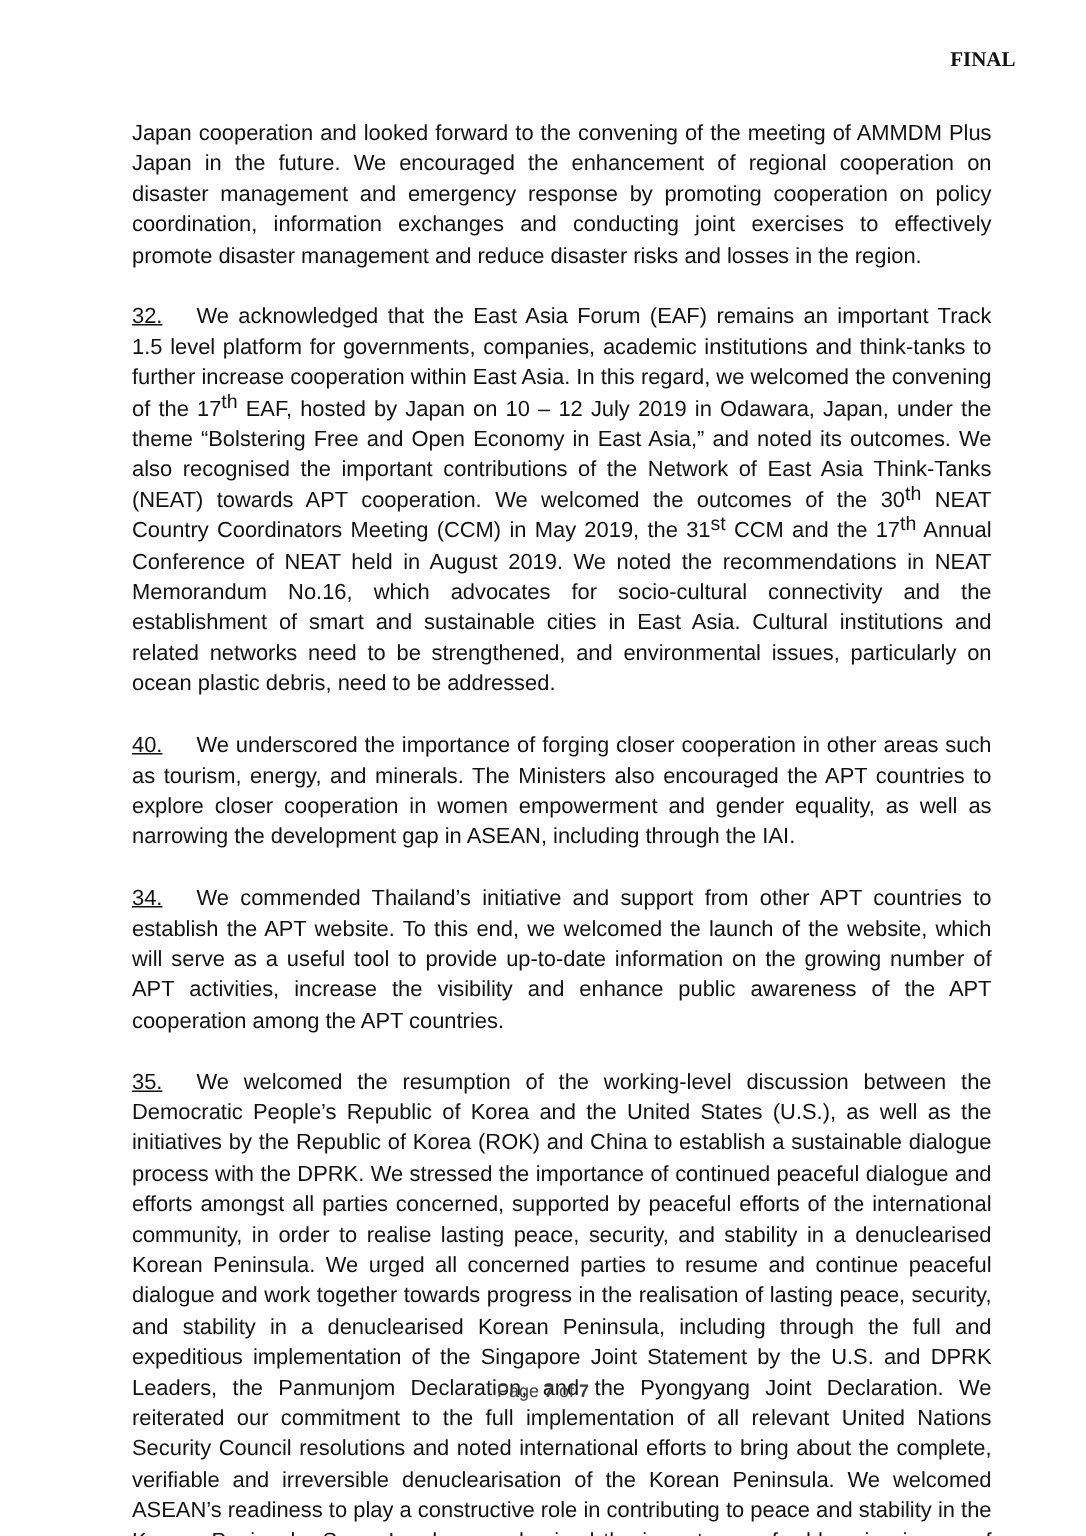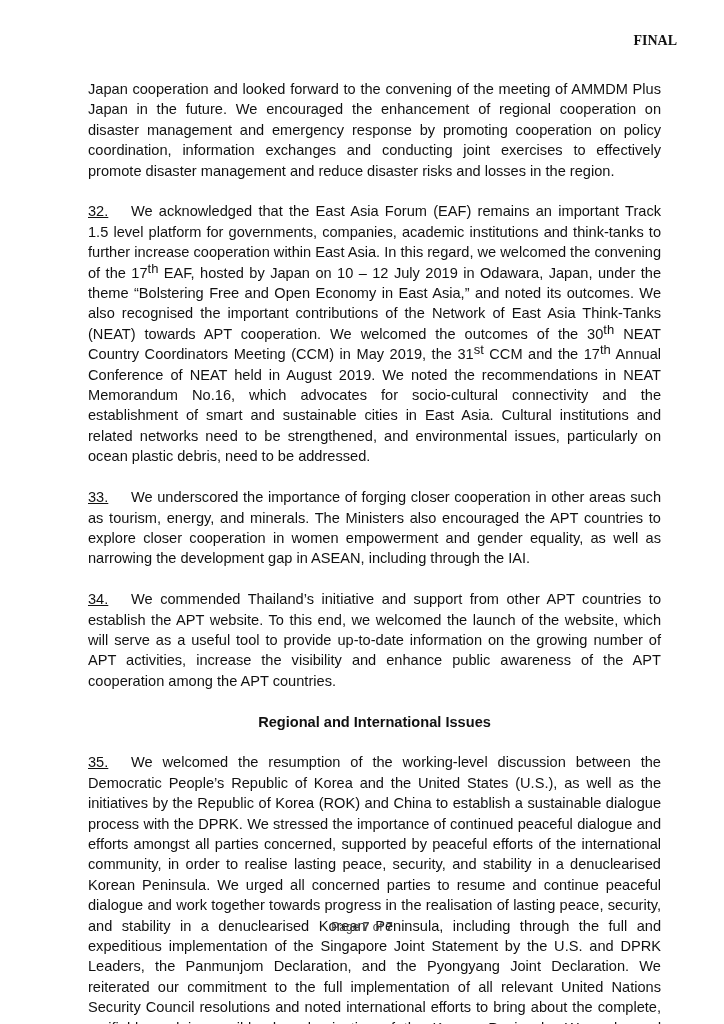--- a/index.html
+++ b/index.html
@@ -34,24 +34,23 @@
 <body>
 
 <div class="page">
   <div class="header-label">FINAL</div>
 
   <div class="body">
     <p>Japan cooperation and looked forward to the convening of the meeting of AMMDM Plus Japan in the future. We encouraged the enhancement of regional cooperation on disaster management and emergency response by promoting cooperation on policy coordination, information exchanges and conducting joint exercises to effectively promote disaster management and reduce disaster risks and losses in the region.</p>
 
     <p><span class="para-num">32.</span><span>We acknowledged that the East Asia Forum (EAF) remains an important Track 1.5 level platform for governments, companies, academic institutions and think-tanks to further increase cooperation within East Asia. In this regard, we welcomed the convening of the 17</span><sup>th</sup><span> EAF, hosted by Japan on 10 – 12 July 2019 in Odawara, Japan, under the theme “Bolstering Free and Open Economy in East Asia,” and noted its outcomes. We also recognised the important contributions of the Network of East Asia Think-Tanks (NEAT) towards APT cooperation. We welcomed the outcomes of the 30</span><sup>th</sup><span> NEAT Country Coordinators Meeting (CCM) in May 2019, the 31</span><sup>st</sup><span> CCM and the 17</span><sup>th</sup><span> Annual Conference of NEAT held in August 2019. We noted the recommendations in NEAT Memorandum No.16, which advocates for socio-cultural connectivity and the establishment of smart and sustainable cities in East Asia. Cultural institutions and related networks need to be strengthened, and environmental issues, particularly on ocean plastic debris, need to be addressed.</span></p>
 
-    <p><span class="para-num">33.</span><span>We underscored the importance of forging closer cooperation in other areas such as tourism, energy, and minerals. The Ministers also encouraged the APT countries to explore closer cooperation in women empowerment and gender equality, as well as narrowing the development gap in ASEAN, including through the IAI.</span></p>
+    <p><span class="para-num">40.</span><span>We underscored the importance of forging closer cooperation in other areas such as tourism, energy, and minerals. The Ministers also encouraged the APT countries to explore closer cooperation in women empowerment and gender equality, as well as narrowing the development gap in ASEAN, including through the IAI.</span></p>
 
     <p><span class="para-num">34.</span><span>We commended Thailand’s initiative and support from other APT countries to establish the APT website. To this end, we welcomed the launch of the website, which will serve as a useful tool to provide up-to-date information on the growing number of APT activities, increase the visibility and enhance public awareness of the APT cooperation among the APT countries.</span></p>
 
-    <div class="section-heading">Regional and International Issues</div>
 
     <p style="margin-bottom:6px;"><span class="para-num">35.</span><span>We welcomed the resumption of the working-level discussion between the Democratic People’s Republic of Korea and the United States (U.S.), as well as the initiatives by the Republic of Korea (ROK) and China to establish a sustainable dialogue process with the DPRK. We stressed the importance of continued peaceful dialogue and efforts amongst all parties concerned, supported by peaceful efforts of the international community, in order to realise lasting peace, security, and stability in a denuclearised Korean Peninsula. We urged all concerned parties to resume and continue peaceful dialogue and work together towards progress in the realisation of lasting peace, security, and stability in a denuclearised Korean Peninsula, including through the full and expeditious implementation of the Singapore Joint Statement by the U.S. and DPRK Leaders, the Panmunjom Declaration, and the Pyongyang Joint Declaration. We reiterated our commitment to the full implementation of all relevant United Nations Security Council resolutions and noted international efforts to bring about the complete, verifiable and irreversible denuclearisation of the Korean Peninsula. We welcomed ASEAN’s readiness to play a constructive role in contributing to peace and stability in the Korean Peninsula. Some Leaders emphasised the importance of addressing issues of humanitarian concerns of the international community, including the resolution of the abductions issue.</span></p>
 
   </div>
 
   <div class="footer"><span>Page </span><b>7</b><span> of </span><b>7</b></div>
 </div>
 
 </body></html>

